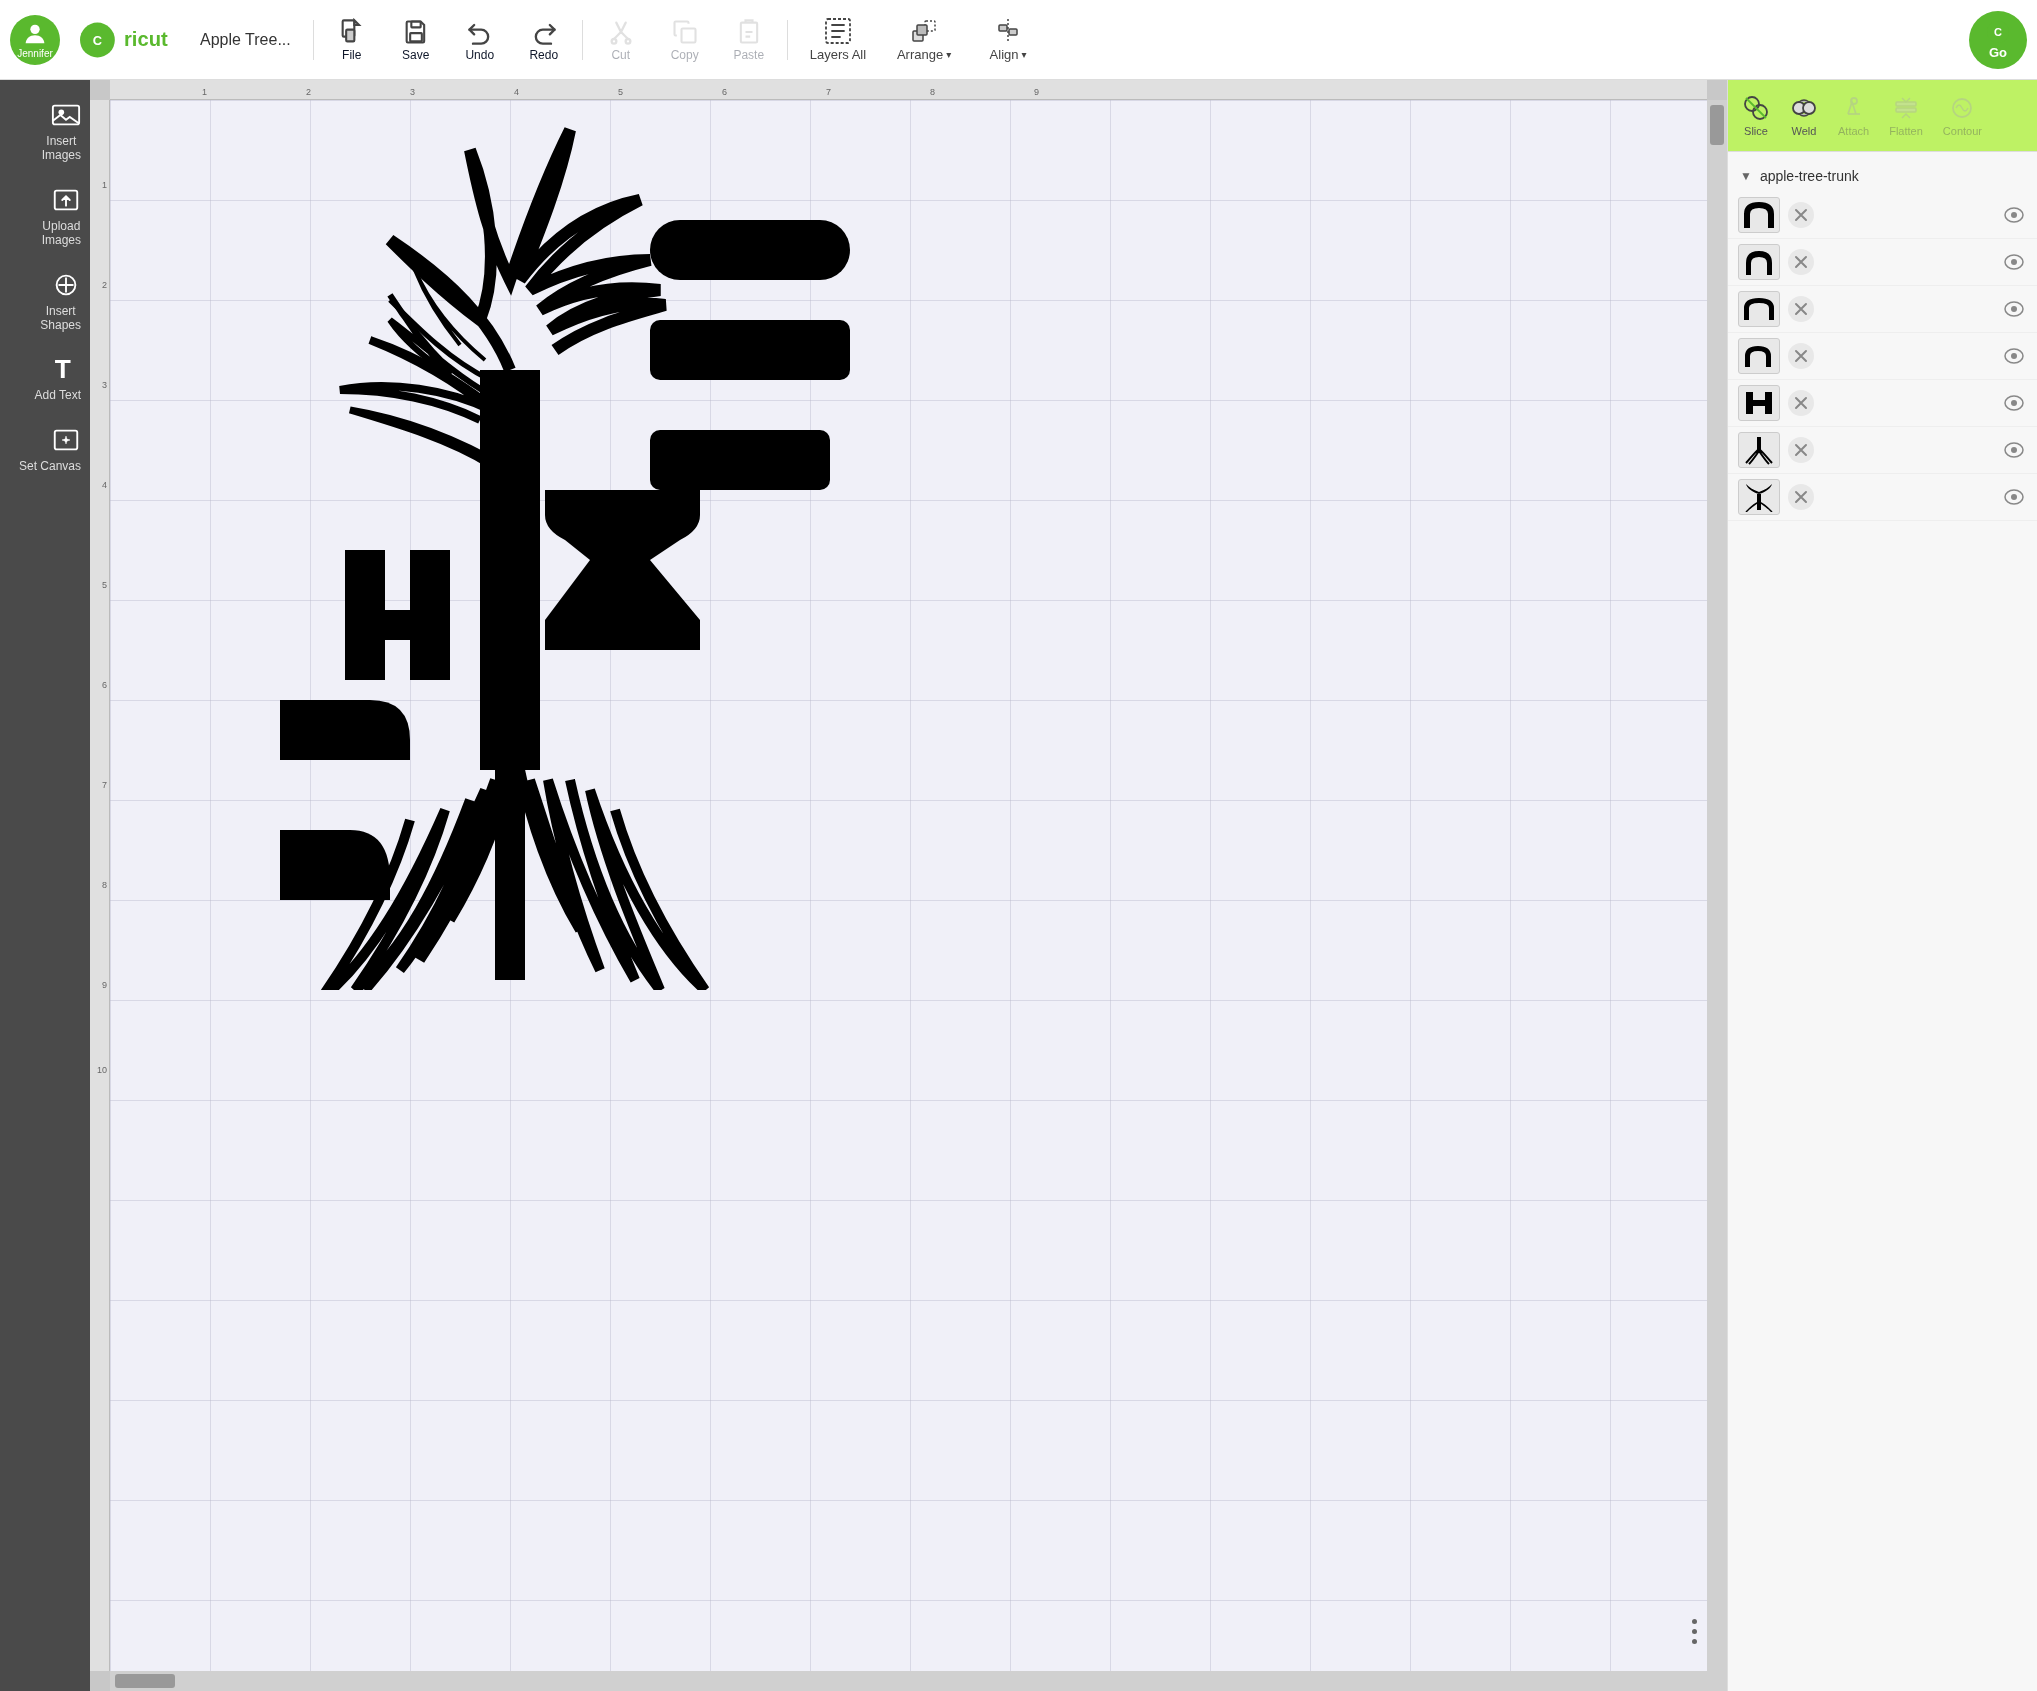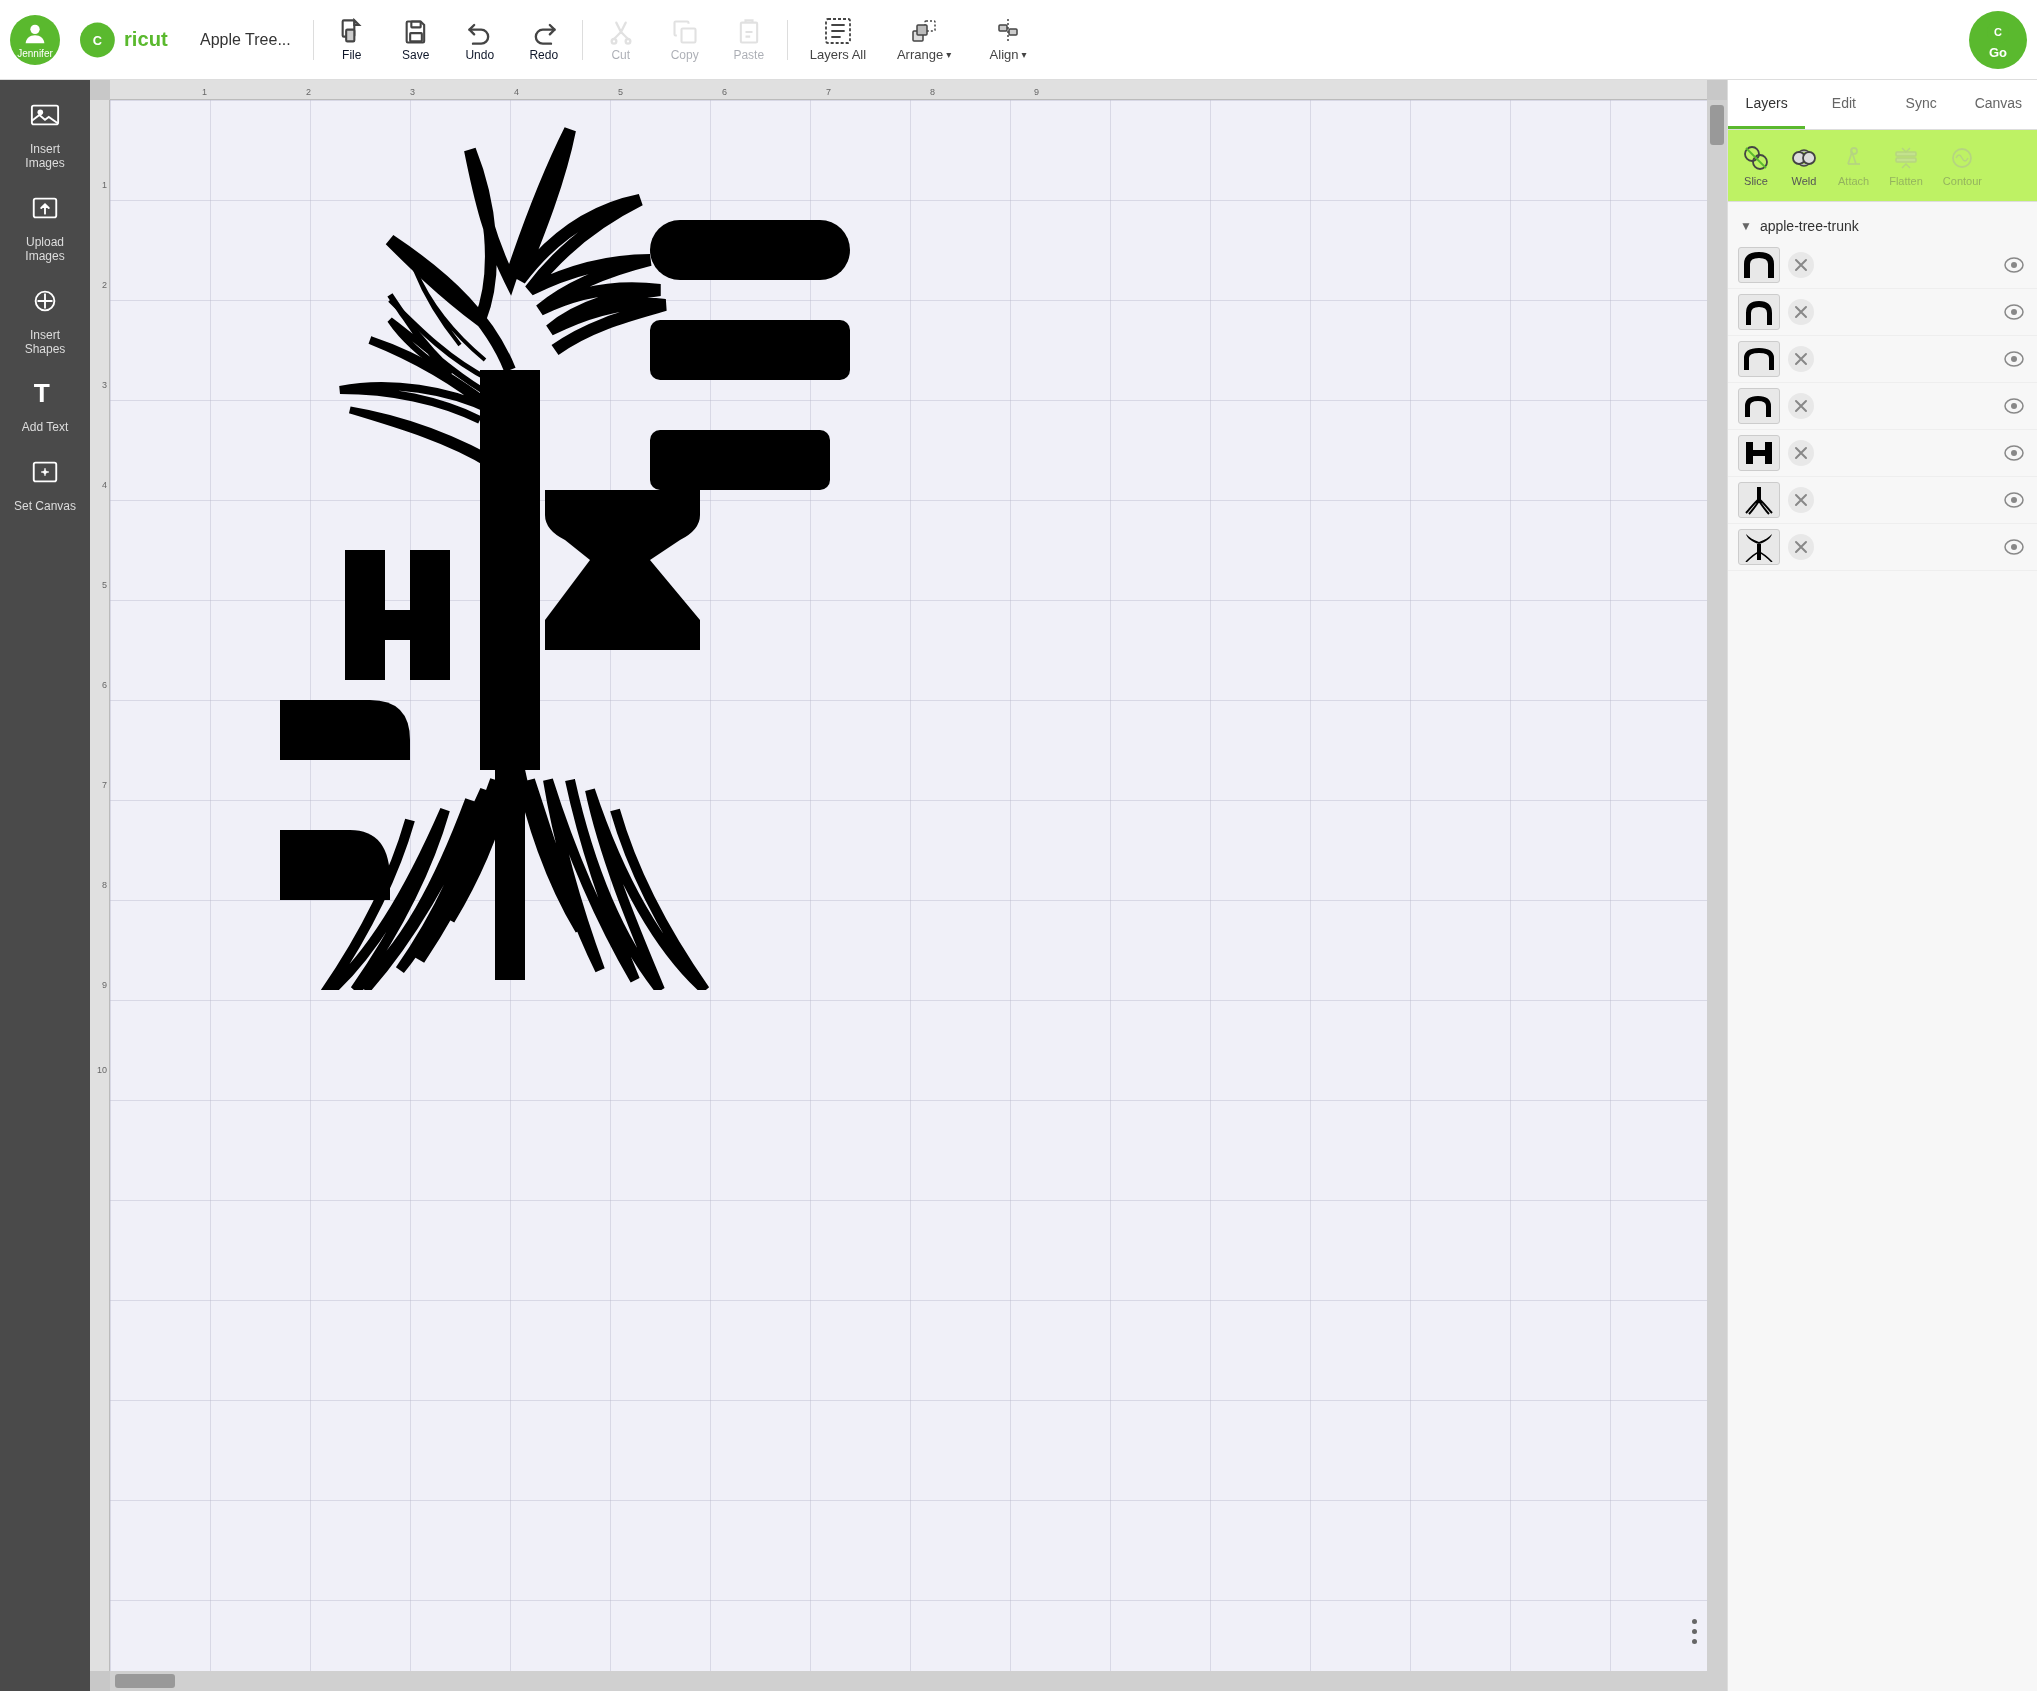--- a/index.html
+++ b/index.html
@@ -120,30 +120,30 @@
       display: flex;
       flex-direction: column;
       align-items: center;
       padding: 10px 0;
       gap: 2px;
       flex-shrink: 0;
     }
     .sidebar-item {
       display: flex;
       flex-direction: column;
-      align-items: center;
+      align-items: flex-end;
       justify-content: center;
       width: 80px;
       padding: 10px 4px;
       border-radius: 6px;
       cursor: pointer;
       color: white;
       font-size: 12px;
       text-align: center;
-      gap: 12px;
+      gap: 4px;
     }
     .sidebar-item svg { width: 30px; height: 30px; fill: white; }
     .sidebar-item .item-label { font-size: 12px; color: #ddd; line-height: 1.2; }
 
     
     .canvas-area {
       flex: 1;
       position: relative;
       overflow: hidden;
       background: #c8c8c8;
@@ -622,34 +622,20 @@
     <div class="canvas-scrollbar-right">
       <div class="canvas-scroll-thumb" style="top:5px;left:3px;width:14px;height:40px;"></div>
     </div>
     <div class="canvas-scrollbar-bottom">
       <div class="canvas-scroll-thumb" style="left:5px;top:3px;height:14px;width:60px;"></div>
     </div>
   </div>
 
   <div class="right-panel">
 
-    <div class="right-panel-tabs">
-      <div class="panel-tab active">
-        <span>Layers</span>
-      </div>
-      <div class="panel-tab">
-        <span>Edit</span>
-      </div>
-      <div class="panel-tab">
-        <span>Sync</span>
-      </div>
-      <div class="panel-tab">
-        <span>Canvas</span>
-      </div>
-    </div>
 
     <div class="tools-row">
 
       <button class="tool-btn">
         <svg viewBox="0 0 28 28" fill="none">
           <circle cx="10" cy="10" r="7" stroke="#444" stroke-width="1.8"></circle>
           <circle cx="18" cy="18" r="7" stroke="#444" stroke-width="1.8"></circle>
           <path d="M4 4l20 20" stroke="#5ab92e" stroke-width="1.8"></path>
         </svg>
         <span class="tool-label">Slice</span>

